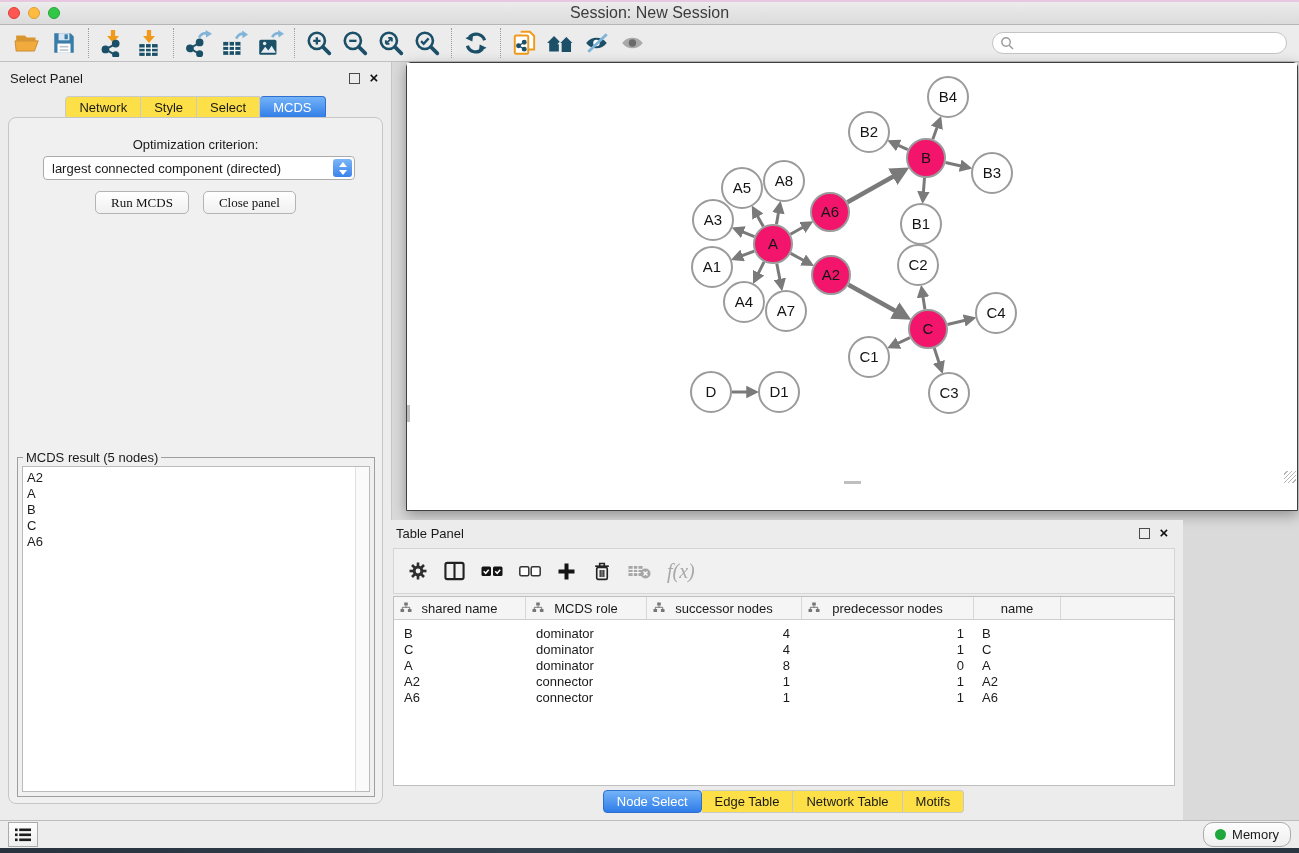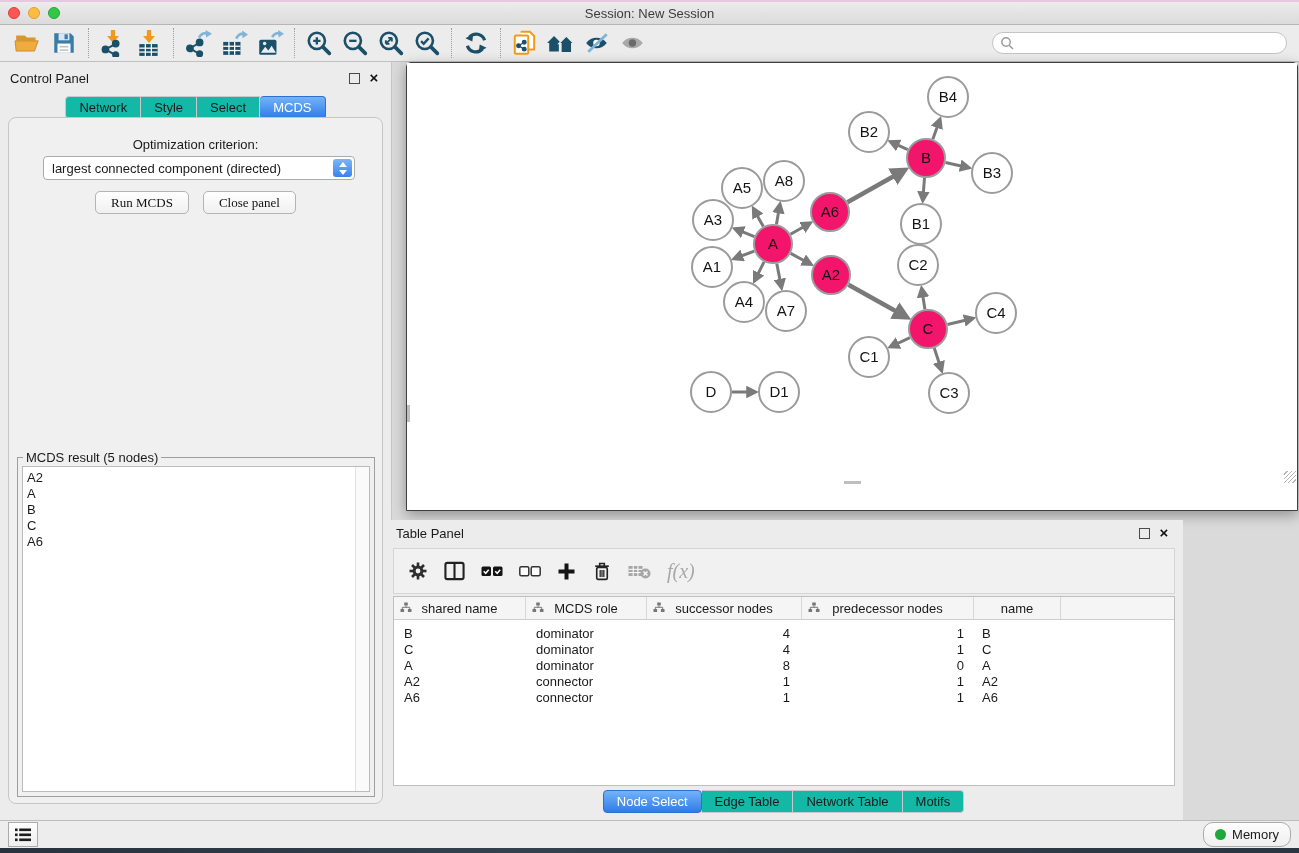--- a/index.html
+++ b/index.html
@@ -7,39 +7,39 @@
        font-family:"Liberation Sans",sans-serif;background:#DADADA;font-size:13px;color:#1a1a1a}
   .top-strip{position:absolute;top:0;left:0;right:0;height:2px;background:#E8C8E0}
   
   .titlebar{position:absolute;top:2px;left:0;right:0;height:22px;
             background:linear-gradient(#ECECEC,#DBDBDB);border-bottom:1px solid #B6B6B6;
             display:flex;align-items:center}
   .tl{width:12px;height:12px;border-radius:50%;margin-left:8px;box-sizing:border-box}
   .tl.red{background:#FC5753;border:1px solid #DF3E38}
   .tl.yel{background:#FDBC40;border:1px solid #DE9F34}
   .tl.grn{background:#33C748;border:1px solid #27A53A}
-  .tb-title{position:absolute;left:0;right:0;text-align:center;font-size:13px;color:#3c3c3c}
+  .tb-title{position:absolute;left:0;right:0;text-align:center;font-size:16px;color:#3c3c3c}
   
   .toolbar{position:absolute;top:25px;left:0;right:0;height:37px;background:#ECECEC;
            border-bottom:1px solid #C0C0C0;display:flex;align-items:center;padding:0 10px;box-sizing:border-box}
   .tbtn{width:36px;height:32px;display:flex;align-items:center;justify-content:center;cursor:pointer}
   .tsep{width:0;height:30px;border-left:1px dotted #9E9E9E;margin:0 6px}
   .search{margin-left:auto;margin-right:2px;width:295px;height:22px;border:1px solid #C4C4C4;border-radius:12px;
           background:#fff;display:flex;align-items:center;padding-left:7px;box-sizing:border-box}
   .search input{border:none;outline:none;flex:1;font-size:12px;background:transparent;margin-left:5px;font-family:"Liberation Sans",sans-serif}
   
   .main{position:absolute;top:62px;left:0;right:0;height:758px;background:#DADADA}
   
   .control-panel{position:absolute;left:0;top:0;width:392px;height:758px;background:#ECECEC;border-right:1px solid #C6C6C6;box-sizing:border-box}
   .panel-title{position:absolute;left:10px;top:9px;font-size:13px}
   .pan-ico{position:absolute;top:9px;width:14px;height:14px;display:flex;align-items:center;justify-content:center;cursor:pointer}
   .float-ico{border:1.6px solid #4a4a4a;width:9px;height:9px}
   .close-ico{font-weight:900;font-size:15px;color:#111;line-height:12px}
   .cp-tabs{position:absolute;top:34px;left:0;width:100%;display:flex;justify-content:center}
-  .seg-tab{font-size:13px;padding:3px 13px;background:#14b8a6;border:1px solid #C9C9C9;border-left:none;cursor:pointer;white-space:nowrap}
+  .seg-tab{font-size:13px;padding:3px 13px;background:#fde047;border:1px solid #C9C9C9;border-left:none;cursor:pointer;white-space:nowrap}
   .seg-tab:first-child{border-left:1px solid #C9C9C9;border-radius:4px 0 0 4px}
   .seg-tab:last-child{border-radius:0 4px 4px 0}
   .seg-tab.active{background:linear-gradient(#74B3F7,#2E7CE8);color:#fff;border-color:#2E6FD0;border-radius:4px}
   .cp-box{position:absolute;left:8px;right:8px;top:55px;bottom:16px;background:#F0F0F0;border:1px solid #C6C6C6;border-radius:8px}
   .opt-label{position:absolute;top:19px;left:0;right:0;text-align:center;font-size:13px}
   .opt-select{position:absolute;top:38px;left:34px;right:27px;height:24px;background:#fff;border:1px solid #ABABAB;border-radius:4px;
               display:flex;align-items:center;box-sizing:border-box;cursor:pointer}
   .opt-select .val{margin-left:8px;font-size:13px}
   .stepper{position:absolute;right:2px;top:2px;bottom:2px;width:19px;border-radius:3px;
            background:linear-gradient(#7CB6F8,#3B82EC);display:flex;flex-direction:column;align-items:center;justify-content:center;gap:3px}
@@ -257,21 +257,21 @@
       <circle cx="6" cy="6" r="4.2" fill="none" stroke="#9a9a9a" stroke-width="1.4"></circle>
       <line x1="9.2" y1="9.2" x2="13" y2="13" stroke="#9a9a9a" stroke-width="1.4"></line>
     </svg>
     <input type="text" placeholder="" style="">
   </div>
 </div>
 
 <div class="main">
 
   <div class="control-panel">
-    <div class="panel-title">Control Panel</div>
+    <div class="panel-title">Select Panel</div>
     <div class="pan-ico" style="right:30px">
         <span class="float-ico"></span>
       </div>
     <div class="pan-ico" style="right:10px">
         <span class="close-ico">×</span>
       </div>
     <div class="cp-tabs">
         <div class="seg-tab">Network</div>
         <div class="seg-tab">Style</div>
         <div class="seg-tab">Select</div>

